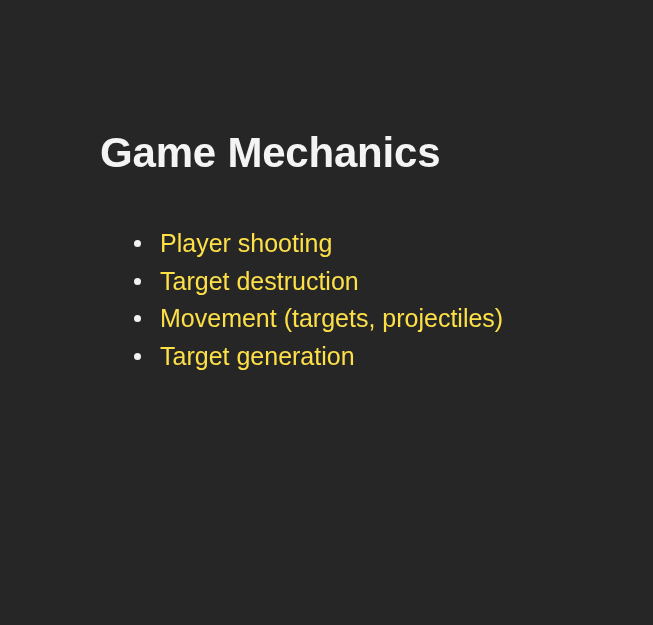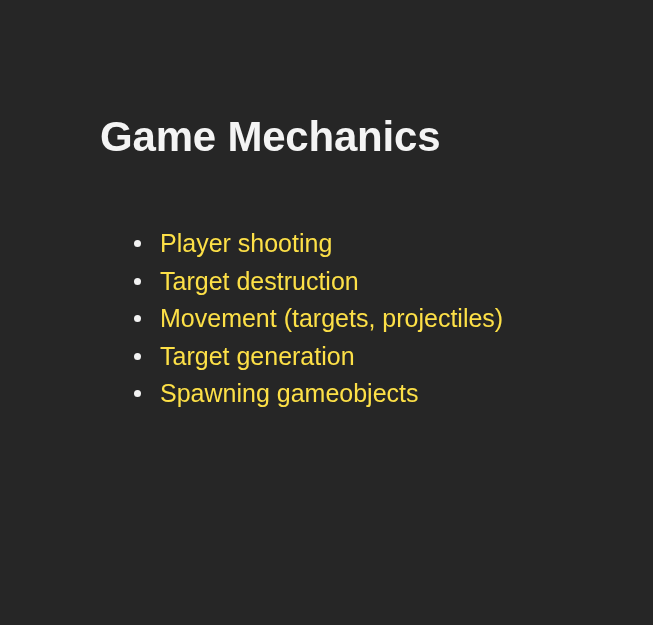--- a/index.html
+++ b/index.html
@@ -18,21 +18,21 @@
     position: relative;
     width: 653px;
     height: 625px;
     background: #262626;
     box-sizing: border-box;
   }
 
   #slide-title {
     position: absolute;
     left: 100px;
-    top: 85px;
+    top: 101px;
     width: 480px;
     font-size: 42px;
     font-weight: bold;
     color: #f4f4f4;
     letter-spacing: -0.2px;
     line-height: 1.12;
     white-space: nowrap;
   }
 
   #bullet-list {
@@ -93,20 +93,16 @@
       <span class="bullet-marker"></span>
       <span class="bullet-label">Movement (targets, projectiles)</span>
     </li>
 
 
     <li class="bullet-item">
       <span class="bullet-marker"></span>
       <span class="bullet-label">Target generation</span>
     </li>
 
-    <li class="bullet-item">
-      <span class="bullet-marker"></span>
-      <span class="bullet-label">Spawning gameobjects</span>
-    </li>
 
   </ul>
 
 </div>
 
 </body></html>

